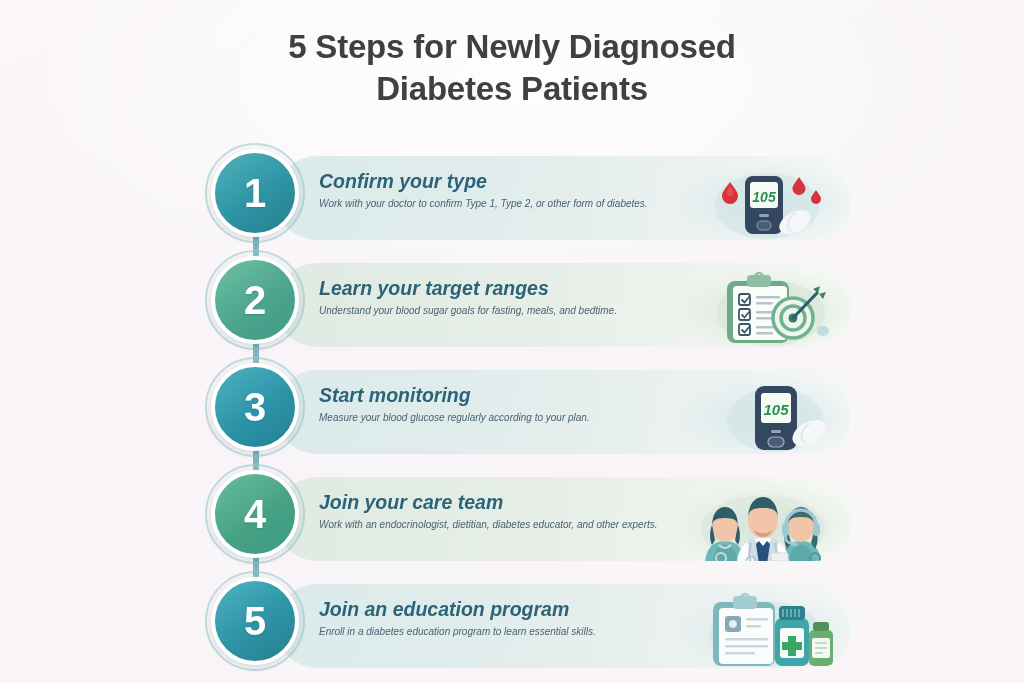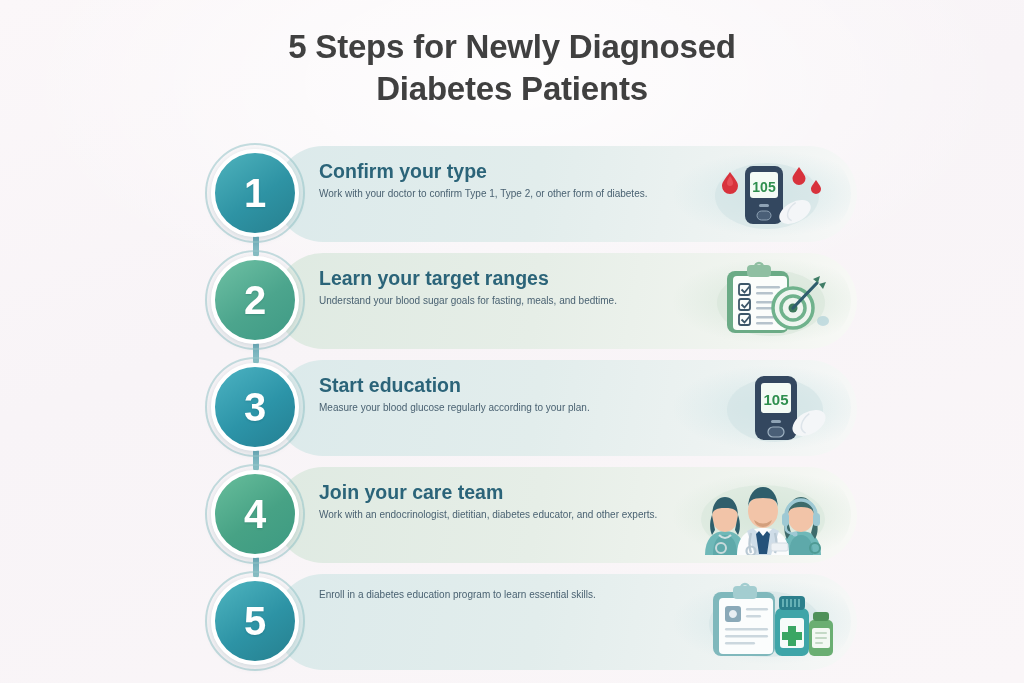--- a/index.html
+++ b/index.html
@@ -65,25 +65,26 @@
     background:linear-gradient(180deg,#6aa9b8,#8cc1c6);
     border-radius:3px;
     z-index:1;
   }
   .step:last-child .connector { display:none; }
 
   
   .card {
     position:absolute;
     left:70px;
-    top:3px;
+    top:13px;
     width:582px;
-    height:96px;
+    height:84px;
     border-radius:48px;
     overflow:hidden;
+    font-style:italic;
   }
   .card.tone-blue {
     background:linear-gradient(100deg,#dceaeb 0%, #e2edec 45%, #eef3f2 78%, #f7f8f7 100%);
   }
   .card.tone-green {
     background:linear-gradient(100deg,#dfeae2 0%, #e6eee7 45%, #f0f4ef 78%, #f8f9f6 100%);
   }
 
   
   .card-art-bg {
@@ -266,21 +267,21 @@
           <span class="circle-num">2</span>
         </div>
       </div>
     </div>
 
     <div class="step">
       <div class="connector"></div>
       <div class="card tone-blue">
         <div class="card-art-bg"></div>
         <div class="card-text">
-          <div class="step-heading">Start education</div>
+          <div class="step-heading">Start monitoring</div>
           <div class="step-body">Measure your blood glucose regularly according to your plan.</div>
         </div>
         <div class="card-art">
           <svg viewBox="0 0 160 80">
             <ellipse cx="92" cy="42" rx="48" ry="32" fill="#cfe2e4" opacity="0.55"></ellipse>
             <rect x="72" y="8" width="42" height="64" rx="9" fill="#33475f"></rect>
             <rect x="78" y="15" width="30" height="30" rx="3" fill="#f4fbf5"></rect>
             <text x="93" y="37" font-family="'Liberation Sans',sans-serif" font-size="15" font-weight="bold" fill="#2f8f4e" text-anchor="middle">105</text>
             <rect x="88" y="52" width="10" height="3" rx="1.5" fill="#8fa3b5"></rect>
             <rect x="85" y="59" width="16" height="10" rx="5" fill="#4a5f77" stroke="#9fb2c2" stroke-width="1.2"></rect>
@@ -351,20 +352,21 @@
           <span class="circle-num">4</span>
         </div>
       </div>
     </div>
 
     <div class="step">
 
       <div class="card tone-blue">
         <div class="card-art-bg"></div>
         <div class="card-text">
+          <div class="step-heading">Join an education program</div>
           <div class="step-body">Enroll in a diabetes education program to learn essential skills.</div>
         </div>
         <div class="card-art">
           <svg viewBox="0 0 160 80">
             <ellipse cx="82" cy="42" rx="56" ry="33" fill="#cfe2e4" opacity="0.5"></ellipse>
 
             <rect x="30" y="10" width="62" height="64" rx="8" fill="#7fb8bc"></rect>
             <rect x="36" y="16" width="54" height="56" rx="4" fill="#fbfdfd"></rect>
             <rect x="50" y="4" width="24" height="13" rx="4" fill="#a3cdd0"></rect>
             <circle cx="62" cy="6" r="4" fill="none" stroke="#a3cdd0" stroke-width="2.5"></circle>

